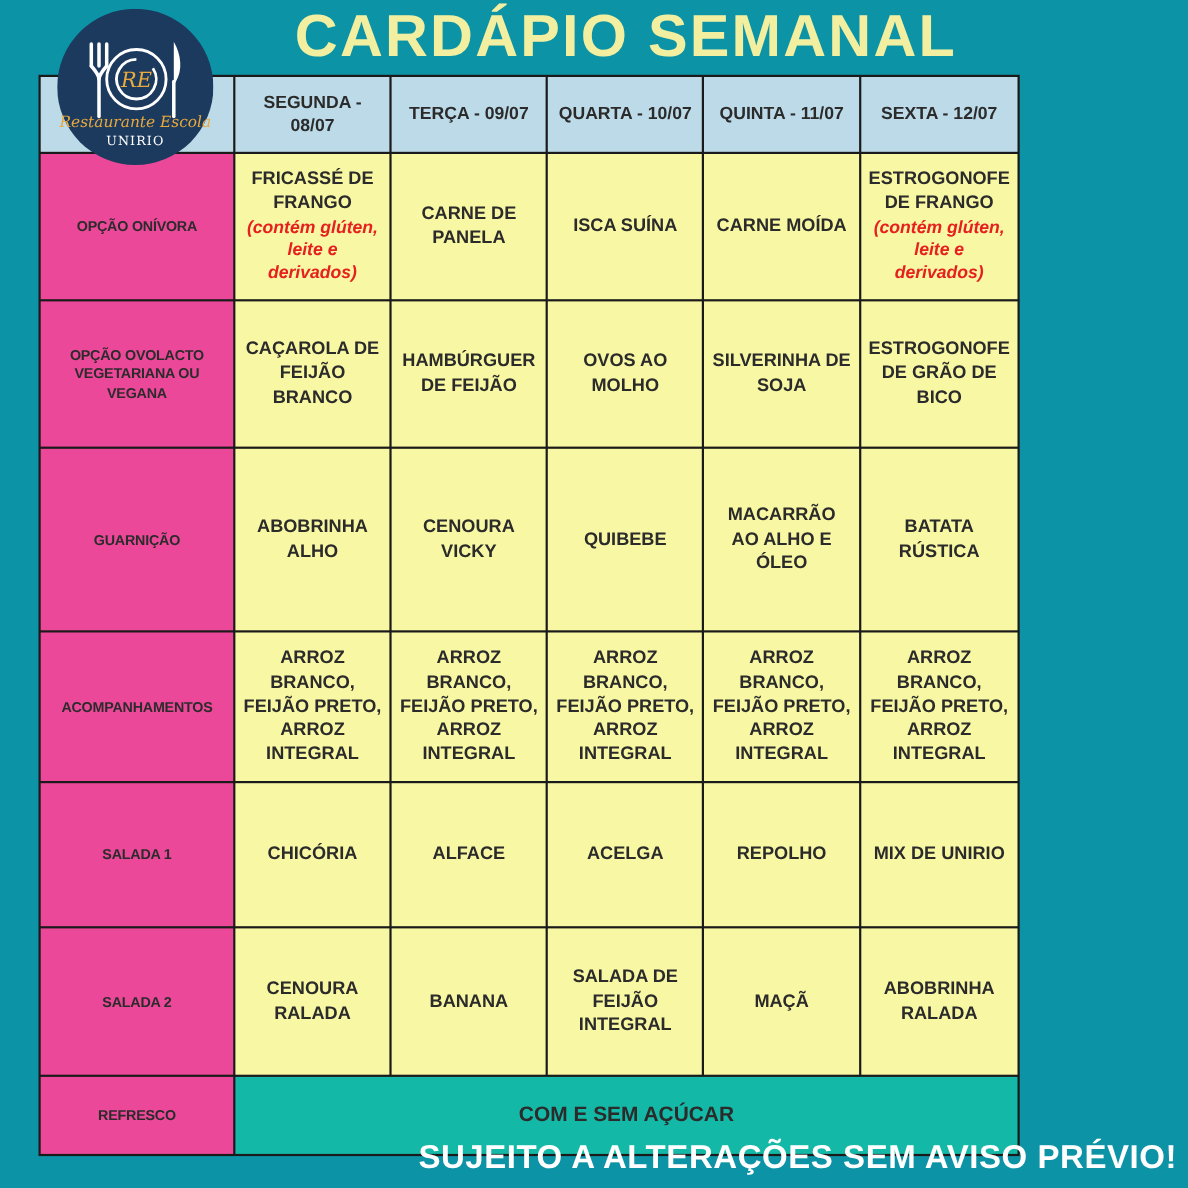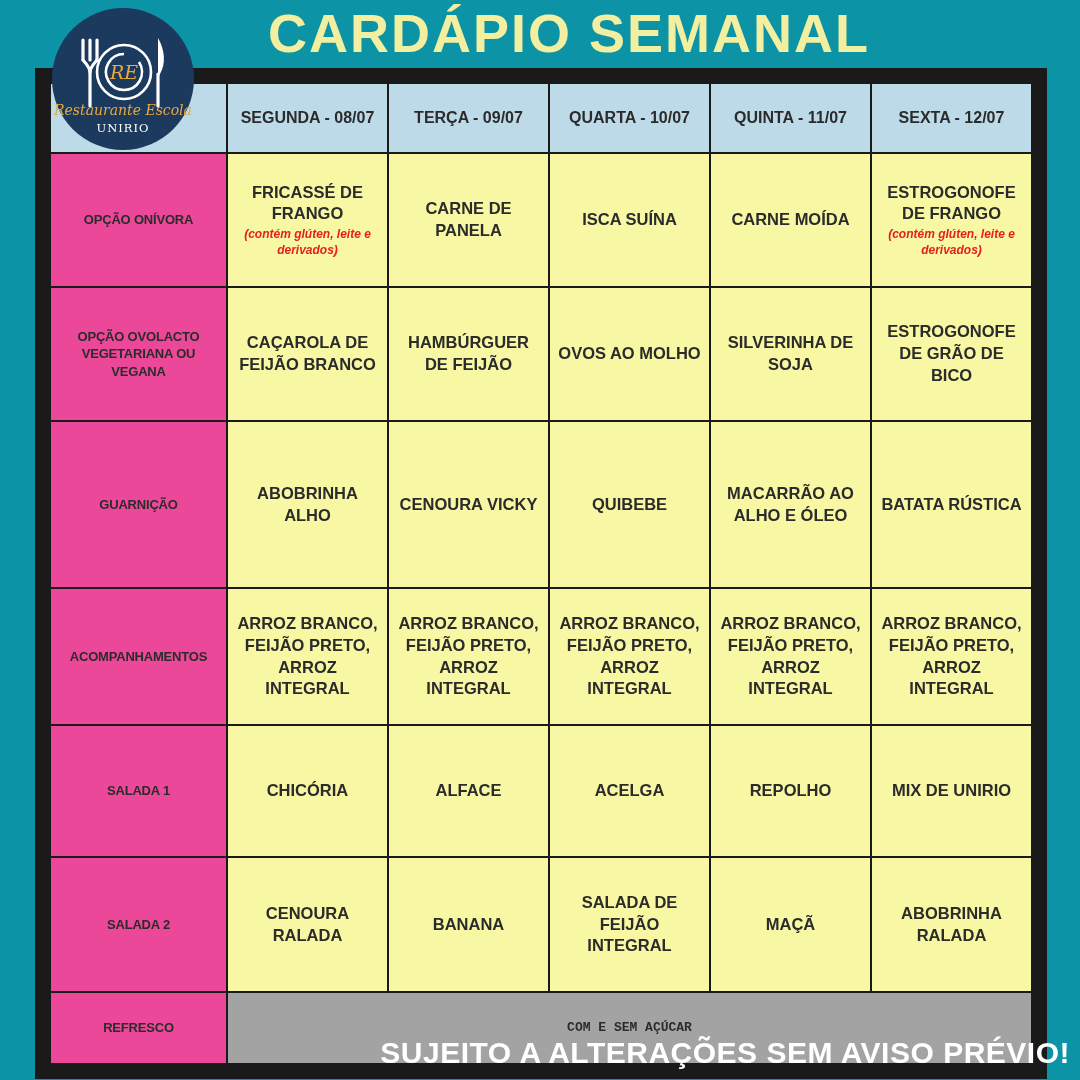--- a/index.html
+++ b/index.html
@@ -12,41 +12,41 @@
   
   .title{
     position:absolute;left:0;top:0;width:1080px;height:66px;
     box-sizing:border-box;padding-left:58px;
     text-align:center;line-height:66px;
     font-size:54px;font-weight:bold;letter-spacing:2px;
     color:#F2EFA0;white-space:nowrap;
   }
   
   .menu-table{
-    position:absolute;left:35px;top:68px;width:1012px;
+    position:absolute;left:35px;top:68px;width:892px;
     display:grid;
     grid-template-columns:175px repeat(5,1fr);
     grid-template-rows:68px 132px 132px 165px 135px 130px 133px 70px;
     background:#1A1A1A;
-    gap:2px;padding:16px;box-sizing:border-box;
+    gap:2px;padding:2px;box-sizing:border-box;
   }
   .tcell{
     display:flex;align-items:center;justify-content:center;
     text-align:center;flex-direction:column;
     padding:4px 7px;box-sizing:border-box;
     font-weight:bold;color:#2B2B2B;
     line-height:1.32;
   }
   .hdr{background:#BCDAE8;font-size:16px;}
   .lbl{background:#ec4899;font-size:13px;letter-spacing:-0.2px;}
   .cell{background:#F8F7A3;font-size:16.5px;}
-  .merged{background:#a3a3a3;grid-column:2/7;font-size:13px;font-family:Liberation Mono, monospace;}
+  .merged{background:#14b8a6;grid-column:2/7;font-size:19px;}
   .note{
     color:#E6201E;font-style:italic;font-weight:bold;
-    font-size:12px;line-height:1.3;margin-top:2px;
+    font-size:16px;line-height:1.3;margin-top:2px;
   }
   
   .footer{
     position:absolute;right:10px;top:1036px;
     font-size:30px;font-weight:bold;letter-spacing:0.5px;
     color:#ffffff;white-space:nowrap;
   }
   
   .logo{
     position:absolute;left:52px;top:8px;width:142px;height:142px;

